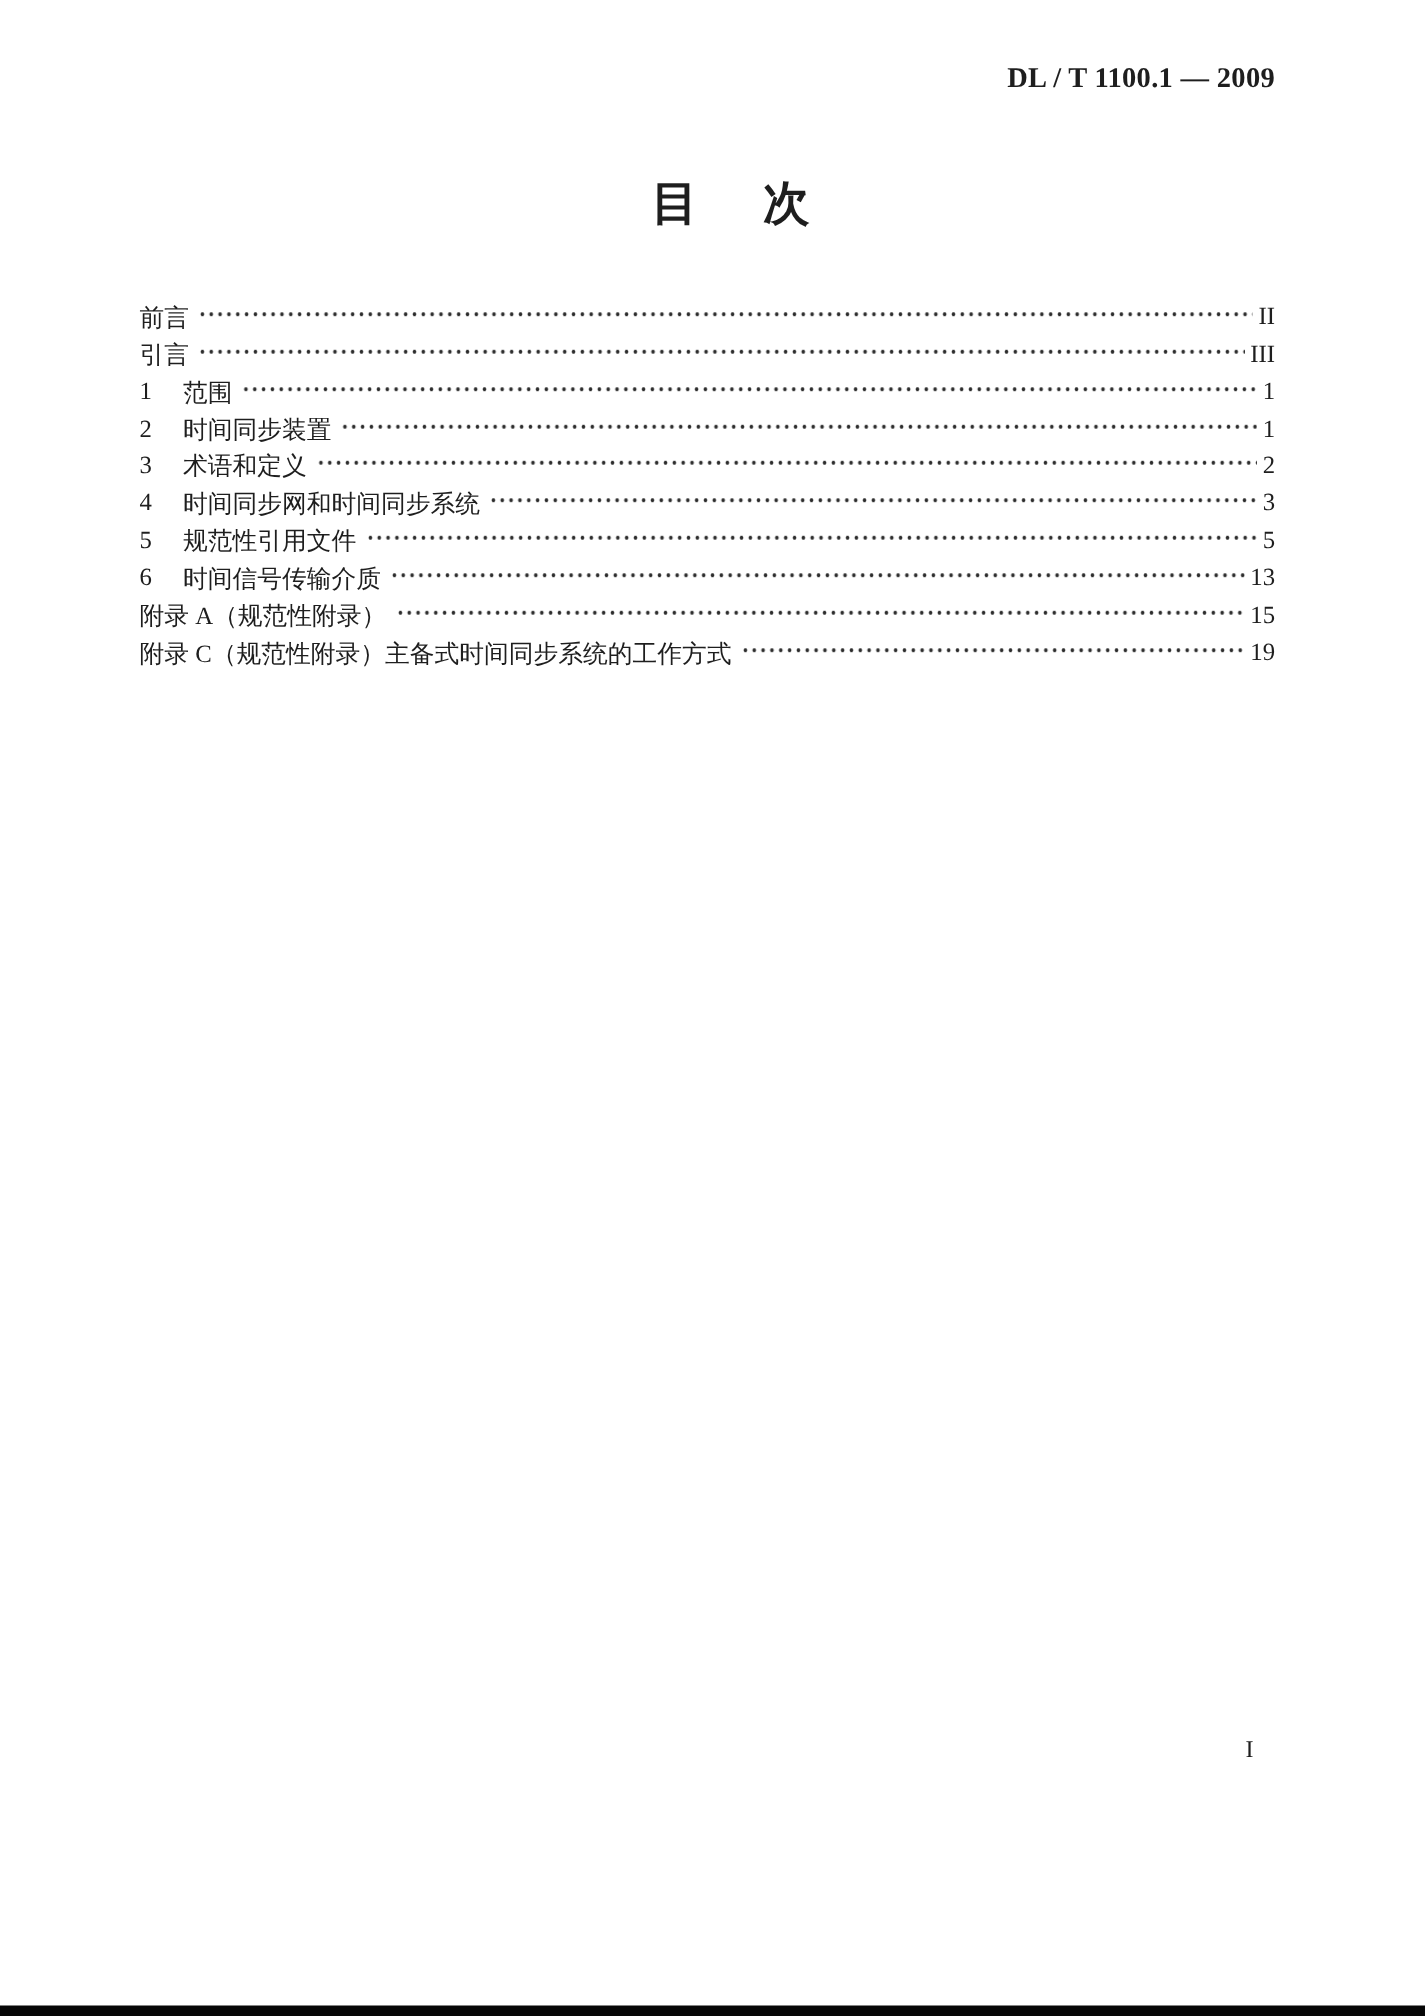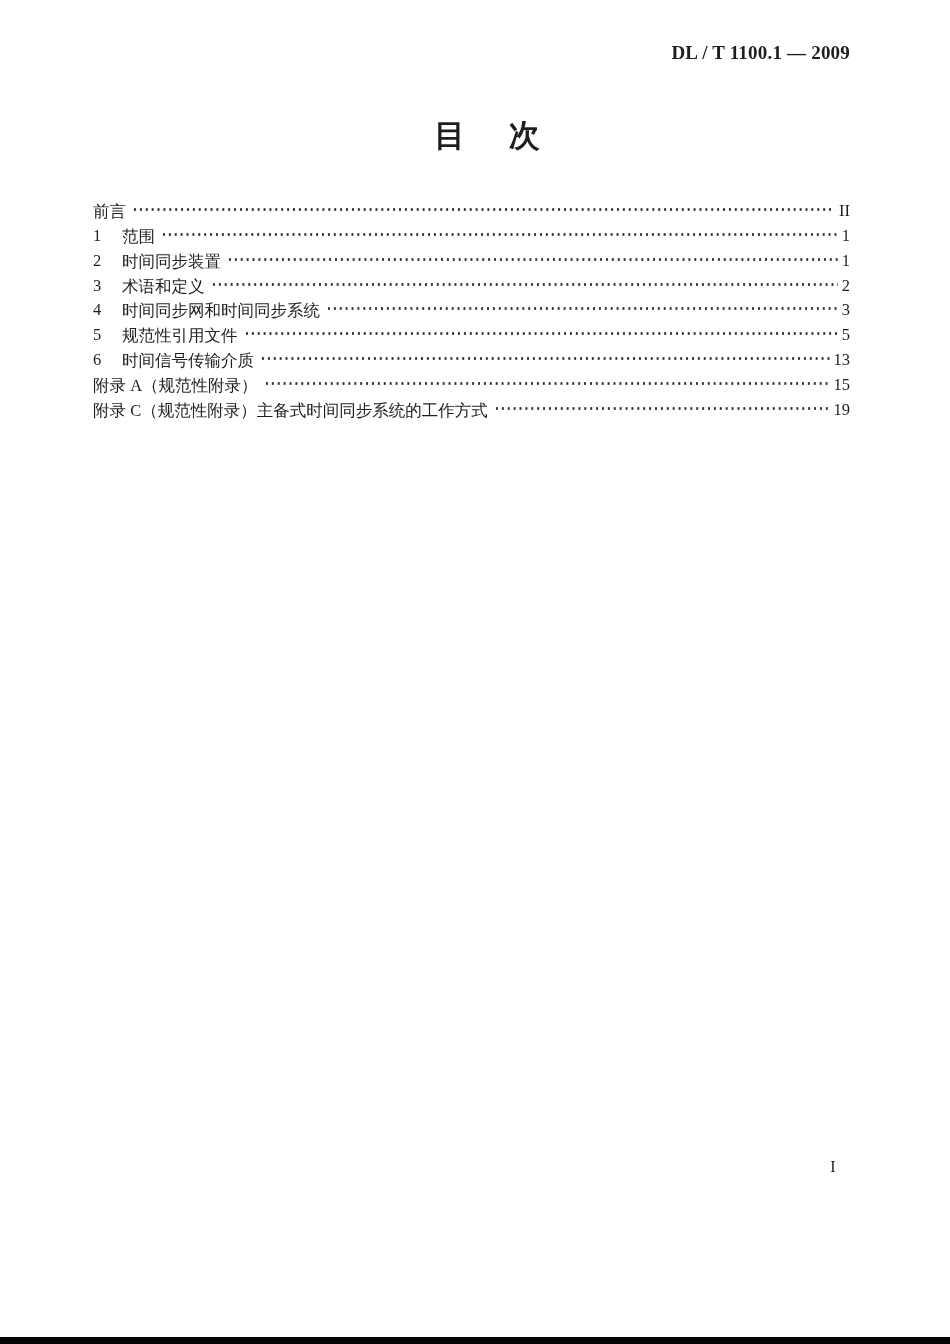--- a/index.html
+++ b/index.html
@@ -94,20 +94,26 @@
 
 <div class="toc">
 
     <div class="toc-row">
 
       <span class="toc-label">前言</span>
       <span class="toc-leader"></span>
       <span class="toc-page">II</span>
     </div>
 
+    <div class="toc-row">
+
+      <span class="toc-label">引言</span>
+      <span class="toc-leader"></span>
+      <span class="toc-page">III</span>
+    </div>
 
     <div class="toc-row">
       <span class="toc-prefix short">1</span>
       <span class="toc-label">范围</span>
       <span class="toc-leader"></span>
       <span class="toc-page">1</span>
     </div>
 
     <div class="toc-row">
       <span class="toc-prefix short">2</span>

